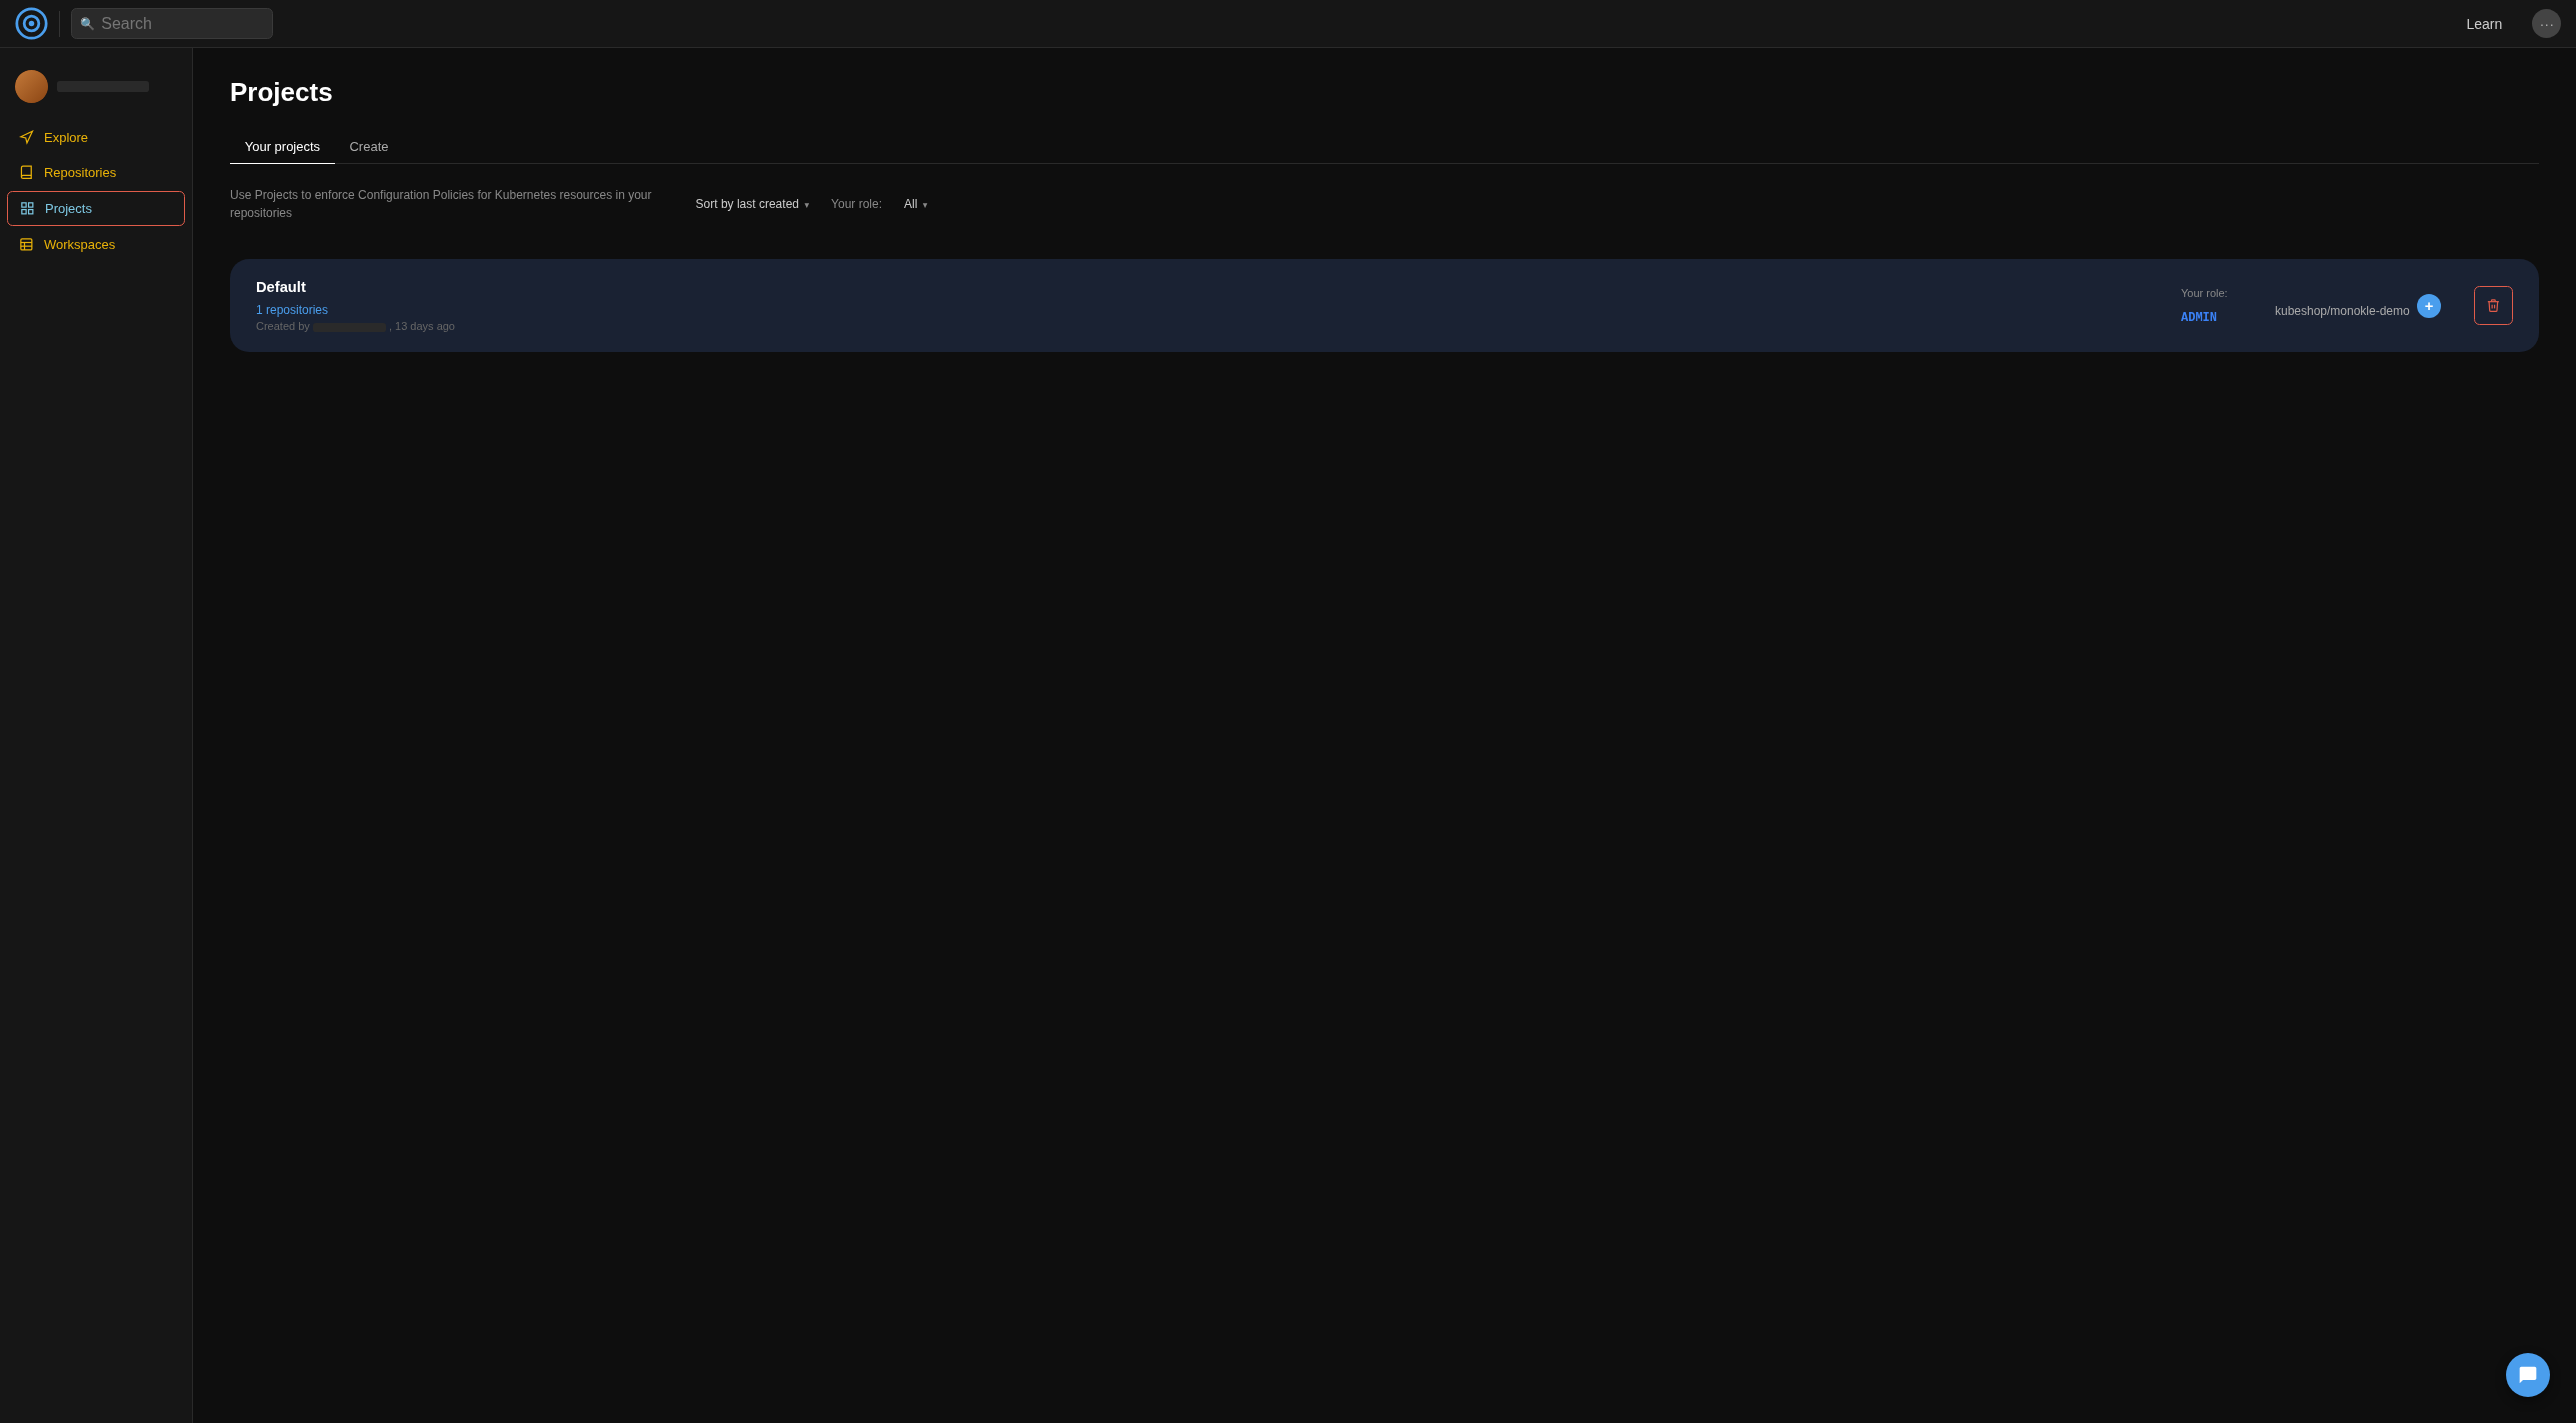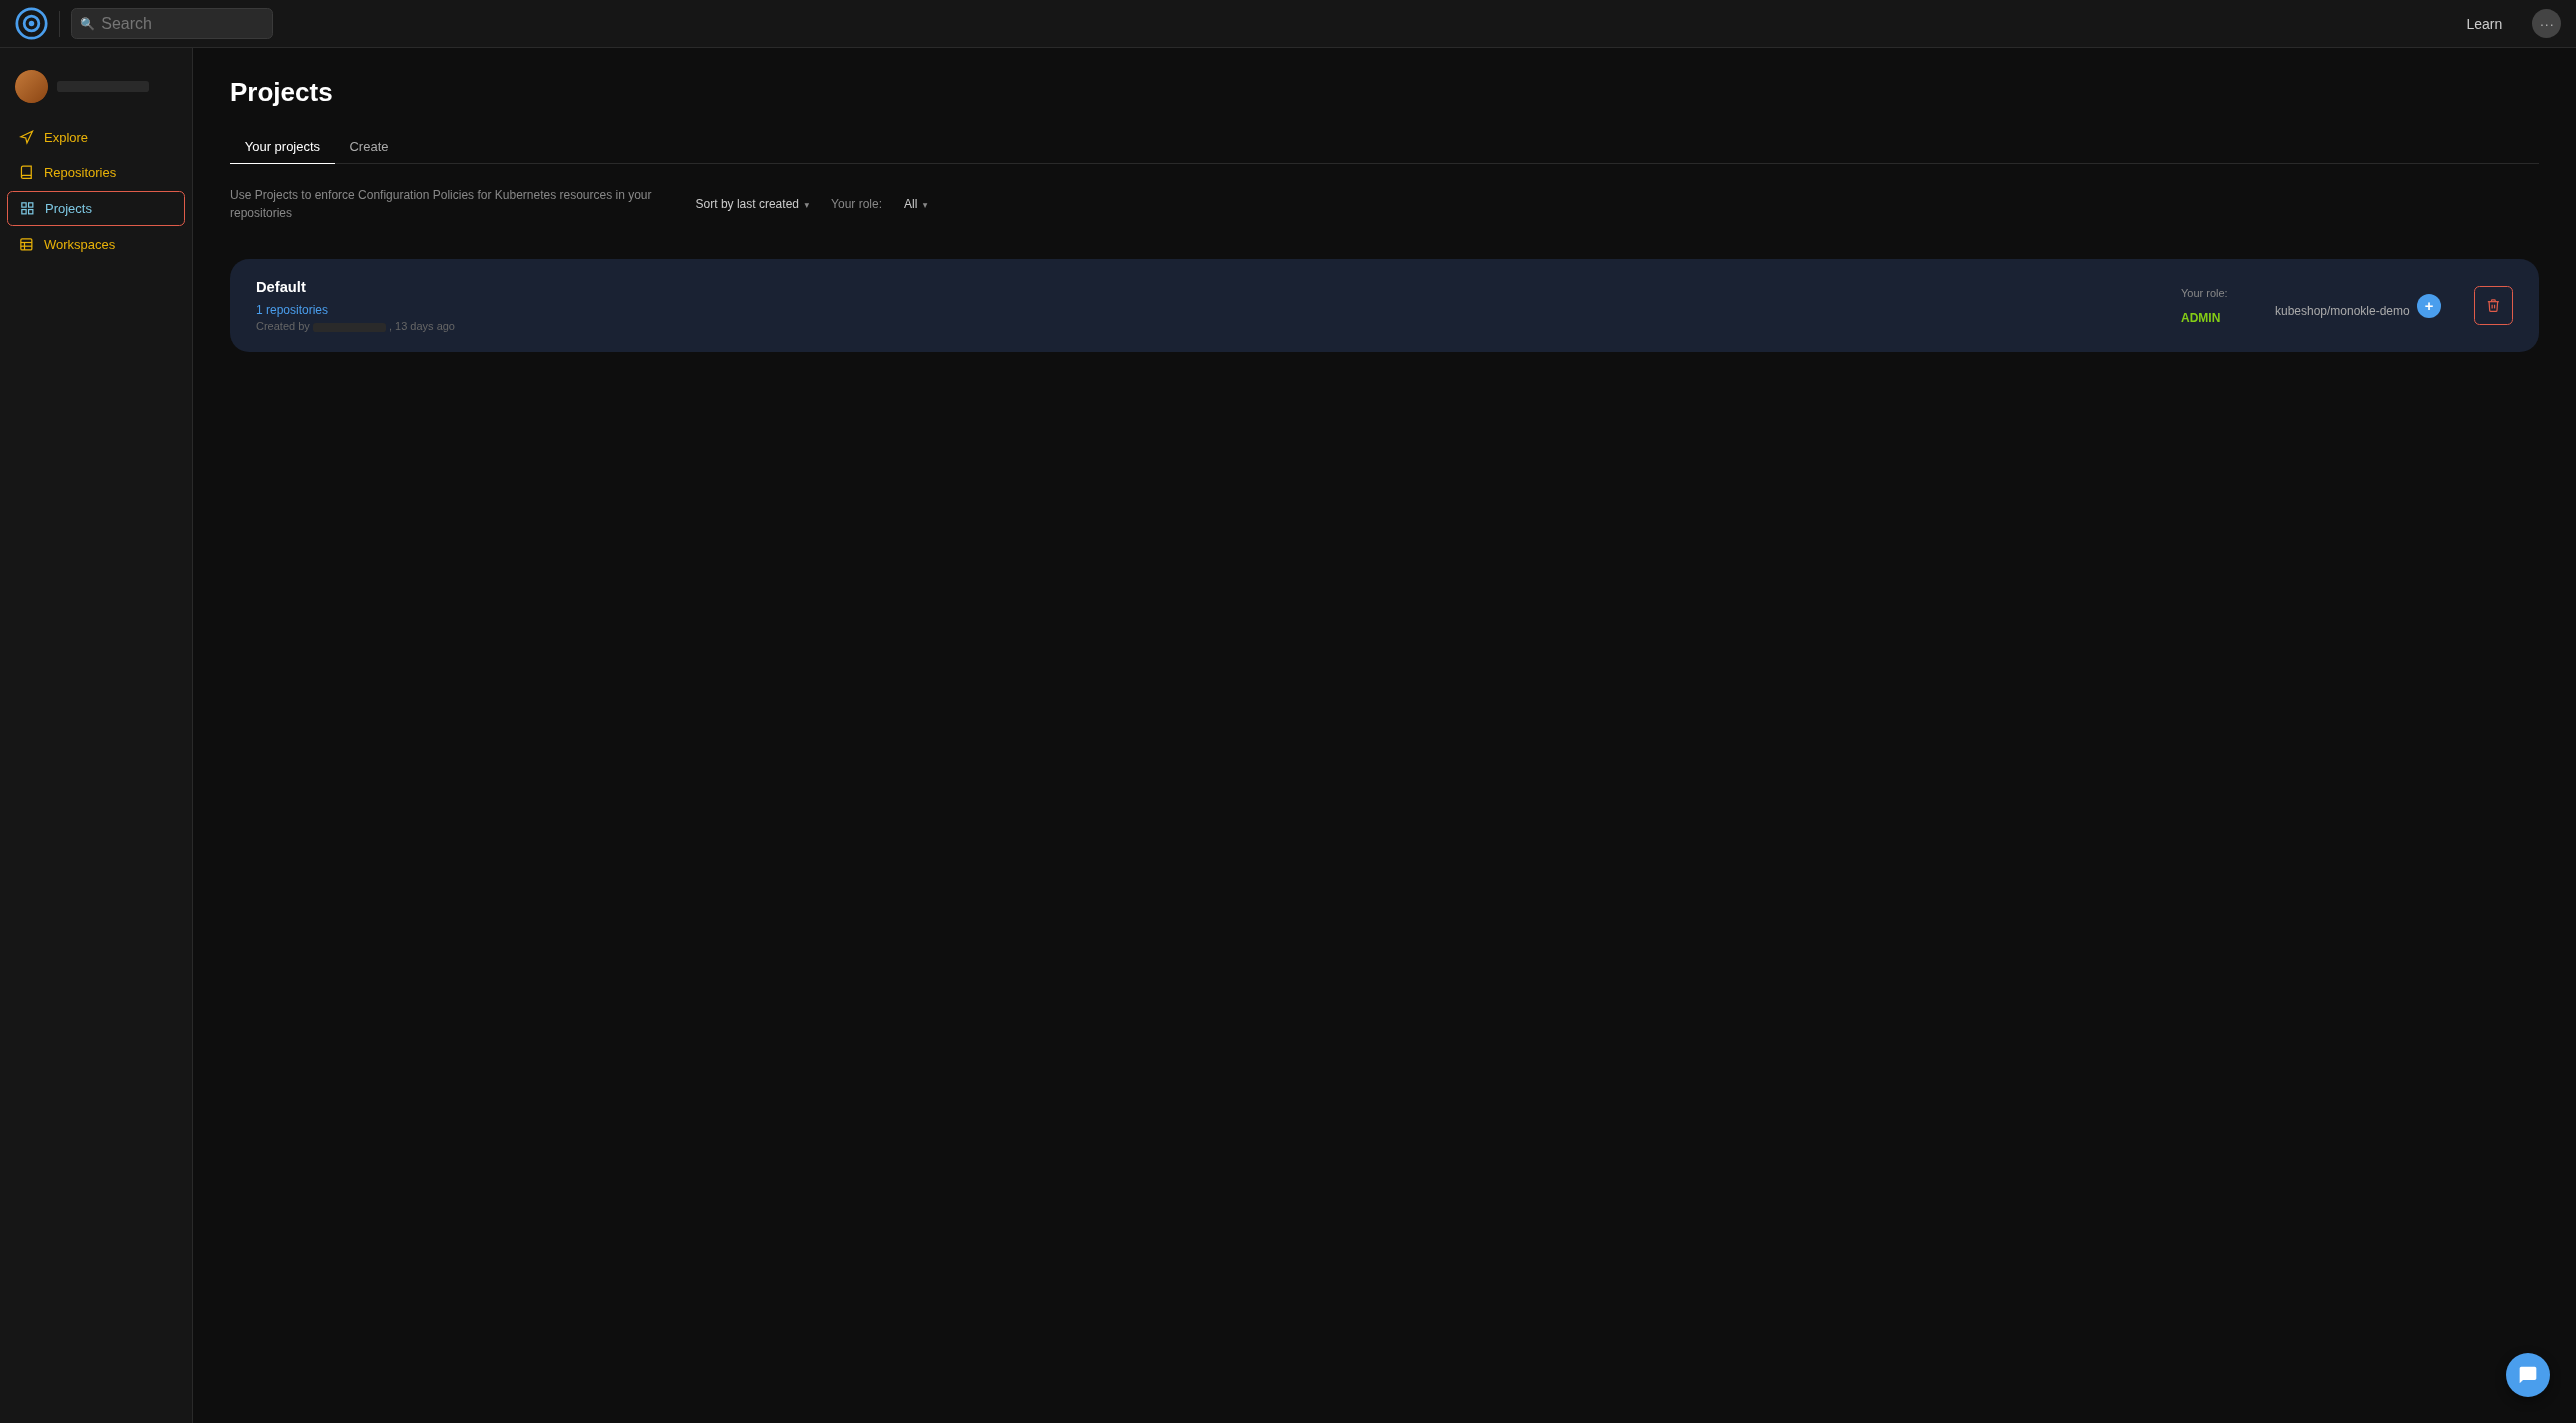--- a/index.html
+++ b/index.html
@@ -265,22 +265,23 @@
       align-items: flex-start;
       margin-right: 29px;
     }
     .project-role-label {
       font-size: 11px;
       color: #888;
     }
     .project-role-value {
       font-size: 12px;
       font-weight: 700;
-      color: #84cc16;
+      color: #3b82f6;
       margin-top: 12px;
+      font-family: Liberation Mono, monospace;
     }
     .project-repos-section {
       display: flex;
       align-items: flex-end;
       gap: 7.3px;
       margin-right: 14.7px;
     }
     .project-repo-name {
       font-size: 12px;
       color: #aaa;

